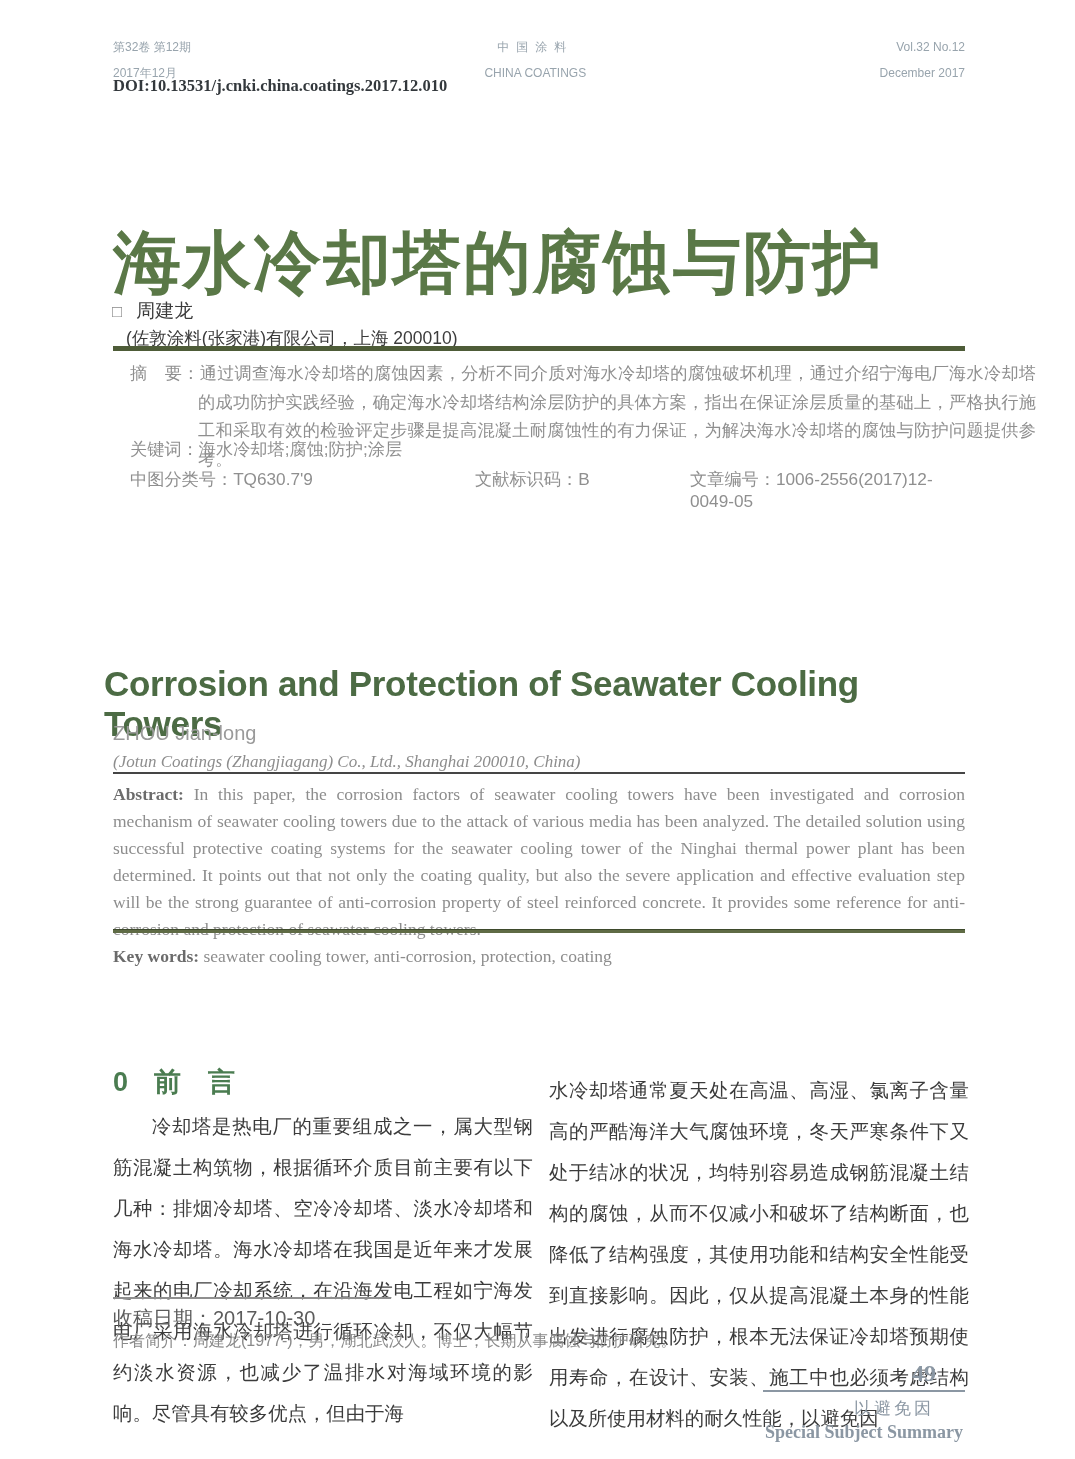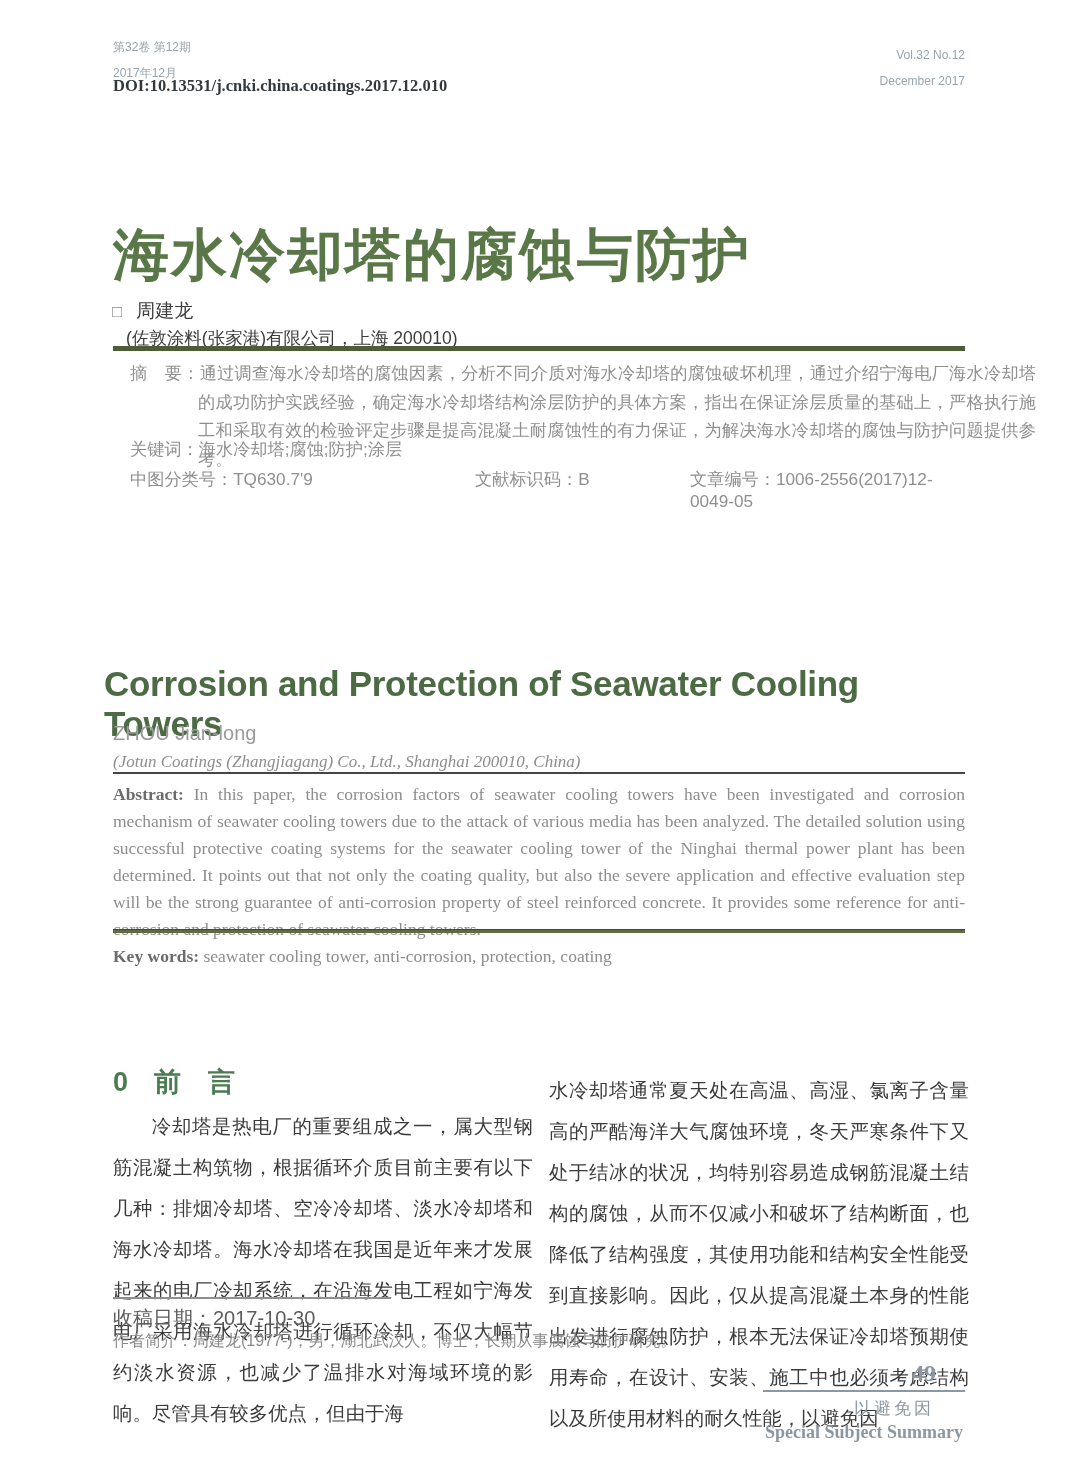--- a/index.html
+++ b/index.html
@@ -12,30 +12,30 @@
   }
   
   .jheader{
     position:absolute;top:34px;left:113px;width:852px;
     display:flex;justify-content:space-between;
     color:#98a4ad;font-size:12px;line-height:26px;
   }
   .jheader .hl{text-align:left;}
   .jheader .hc{text-align:center;}
   .jheader .hc .cn{letter-spacing:7px;}
-  .jheader .hr{text-align:right;margin-top:8px;}
+  .jheader .hr{text-align:right;}
   .doi{
     position:absolute;top:76px;left:113px;
     font-family:"Liberation Serif", serif;font-weight:bold;
     color:#33383c;font-size:16.5px;
   }
   
   .cn-title{
     position:absolute;top:218px;left:113px;width:880px;
-    color:#5a7847;font-size:56px;font-weight:bold;letter-spacing:2px;
+    color:#5a7847;font-size:68px;font-weight:bold;letter-spacing:2px;
   }
   .author-row{
     position:absolute;top:298px;left:112px;
     color:#3c3c3c;font-size:19px;
   }
   .author-row .sq{color:#8a8a8a;margin-right:14px;font-size:17px;}
   .cn-affil{
     position:absolute;top:326px;left:126px;
     color:#3c3c3c;font-size:17.5px;
   }
@@ -139,20 +139,24 @@
 </head>
 <body>
 
 <div class="page">
 
   <div class="jheader">
     <div class="hl">
       <div>第32卷 第12期</div>
       <div>2017年12月</div>
     </div>
+    <div class="hc">
+      <div class="cn">中国涂料</div>
+      <div>CHINA COATINGS</div>
+    </div>
     <div class="hr">
       <div>Vol.32 No.12</div>
       <div>December 2017</div>
     </div>
   </div>
   <div class="doi">DOI:10.13531/j.cnki.china.coatings.2017.12.010</div>
 
   <div class="cn-title">海水冷却塔的腐蚀与防护</div>
   <div class="author-row">
     <span class="sq">□</span><span>周建龙</span>

